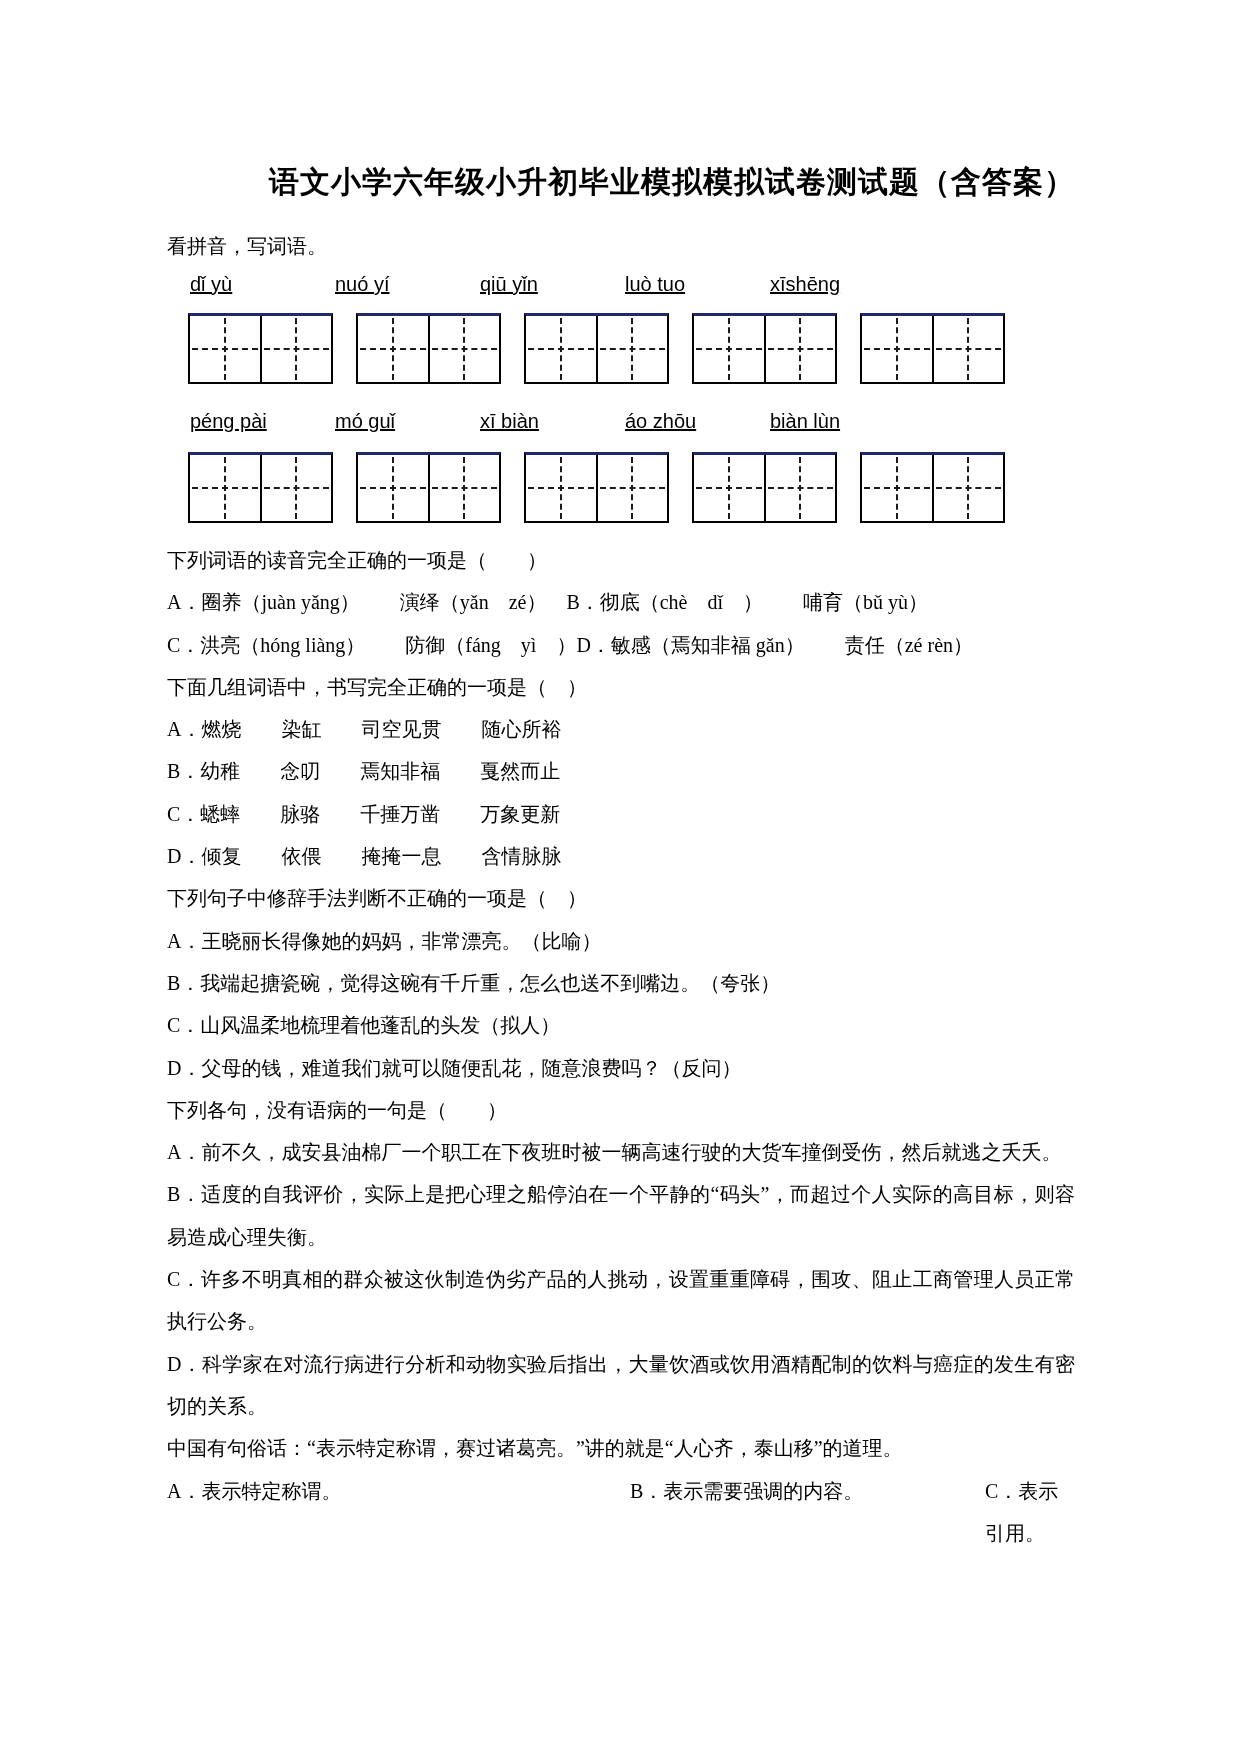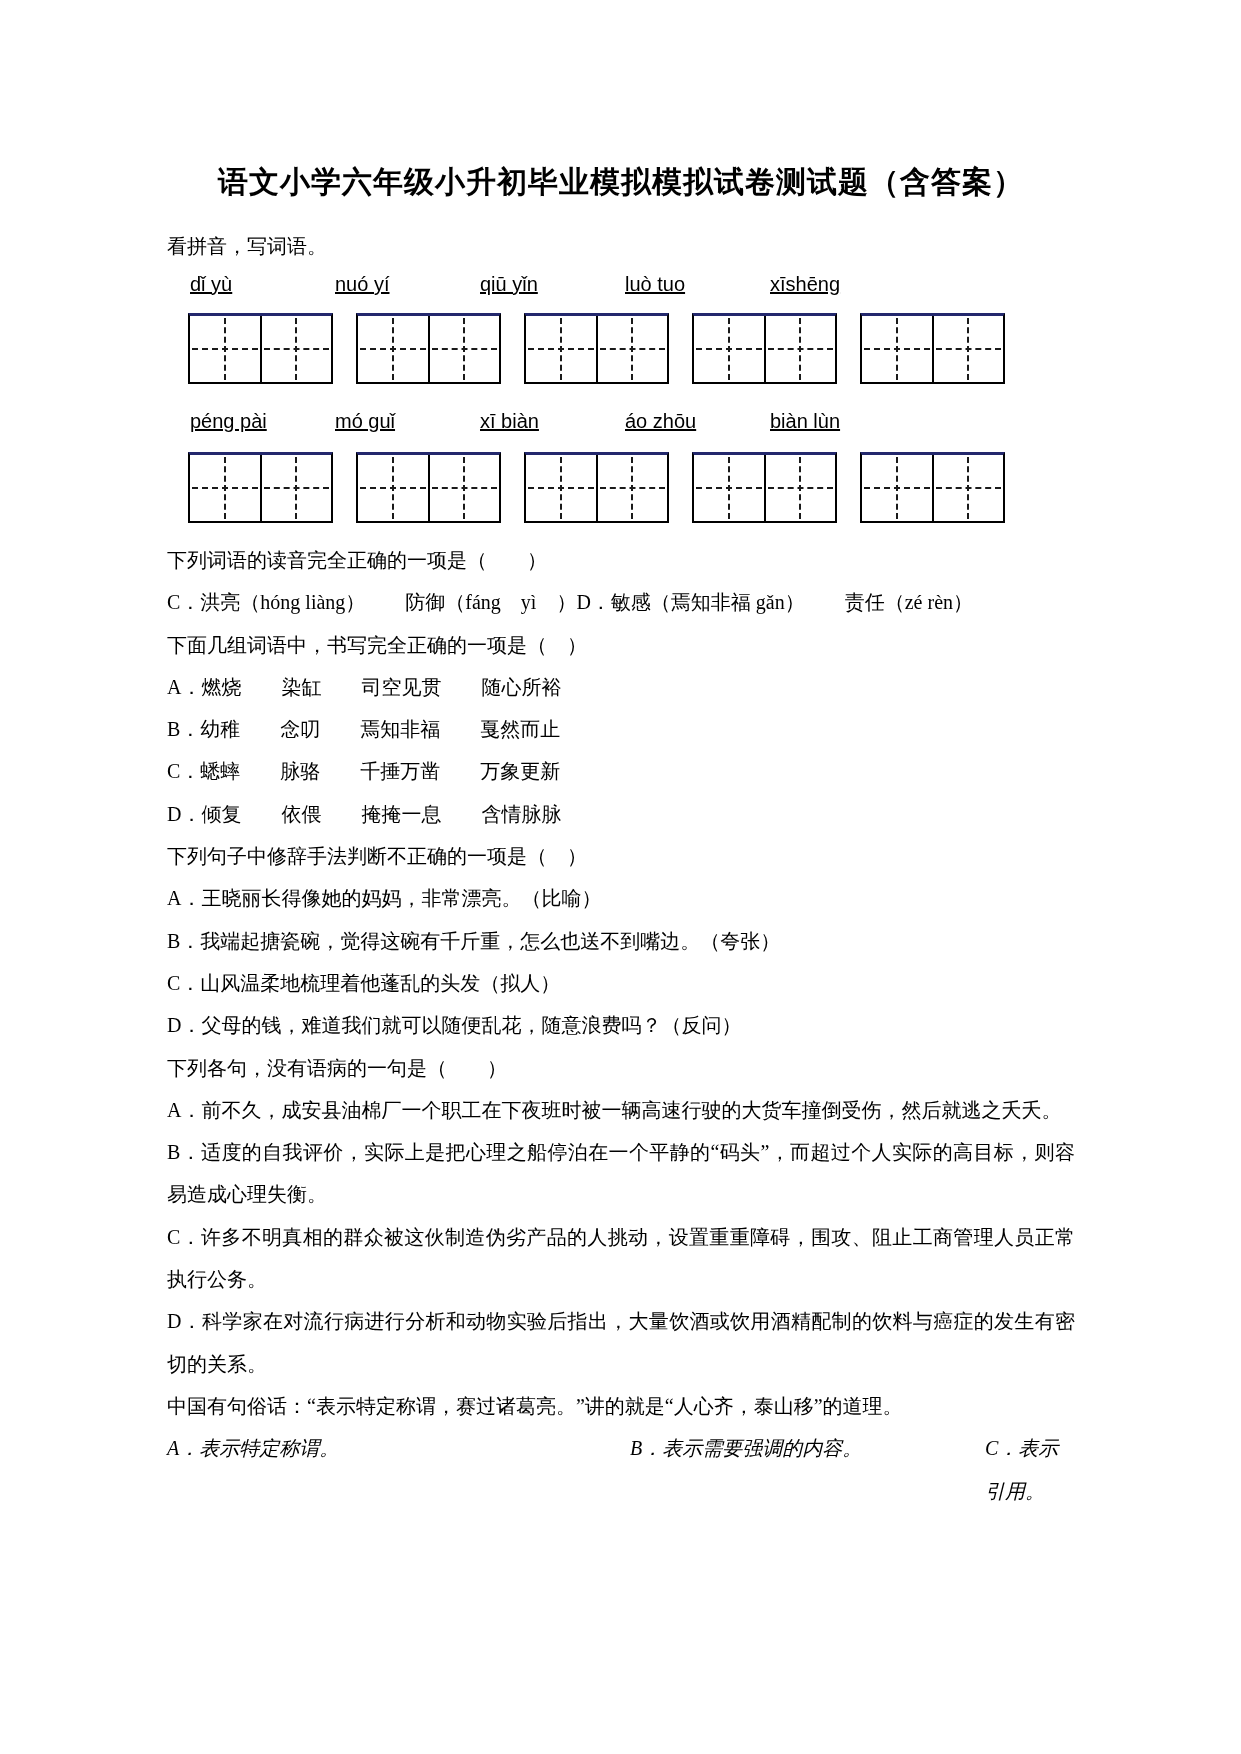--- a/index.html
+++ b/index.html
@@ -13,21 +13,21 @@
     overflow:hidden;
     box-sizing:border-box;
   }
   .content { padding:0 166px 0 167px; }
 
   .title {
     margin:166px 0 0 0;
     font-size:30px;
     line-height:32px;
     font-weight:bold;
-    text-align:center;
+    text-align:right;
     letter-spacing:1px;
     white-space:nowrap;
   }
 
   .pinyin-prompt { margin:34px 0 9px 0; font-size:20px; line-height:28px; }
 
   .pinyin-row {
     display:flex;
     margin:10px 0 0 23px;
     font-family:"Liberation Sans","DejaVu Sans",sans-serif;
@@ -59,21 +59,21 @@
 
   .body-text { margin-top:16px; }
   .body-text p {
     margin:0;
     font-size:20px;
     line-height:42.3px;
     white-space:normal;
   }
   .justify { text-align:justify; }
 
-  .option-row { display:flex; font-size:20px; line-height:42.3px;font-style:italic; }
+  .option-row { display:flex; font-size:20px; line-height:42.3px; }
   .option-row .opt-a { width:463px; }
   .option-row .opt-b { width:315px; }
   .option-row .opt-c { flex:1;margin-left:40px; }
 </style>
 </head>
 <body>
 
 <div class="page">
   <div class="content">
 
@@ -142,20 +142,21 @@
             <div class="grid-cell"></div>
             <div class="grid-cell"></div>
           </div>
       </div>
     </div>
 
     <div class="body-text">
 
       <div>
         <p>下列词语的读音完全正确的一项是（　　）</p>
+        <p>A．圈养（juàn yǎng）　　演绎（yǎn　zé）　B．彻底（chè　dǐ　）　　哺育（bǔ yù）</p>
         <p>C．洪亮（hóng liàng）　　防御（fáng　yì　）D．敏感（焉知非福 gǎn）　　责任（zé rèn）</p>
       </div>
 
       <div>
         <p>下面几组词语中，书写完全正确的一项是（　）</p>
         <p>A．燃烧　　染缸　　司空见贯　　随心所裕</p>
         <p>B．幼稚　　念叨　　焉知非福　　戛然而止</p>
         <p>C．蟋蟀　　脉骆　　千捶万凿　　万象更新</p>
         <p>D．倾复　　依偎　　掩掩一息　　含情脉脉</p>
       </div>

